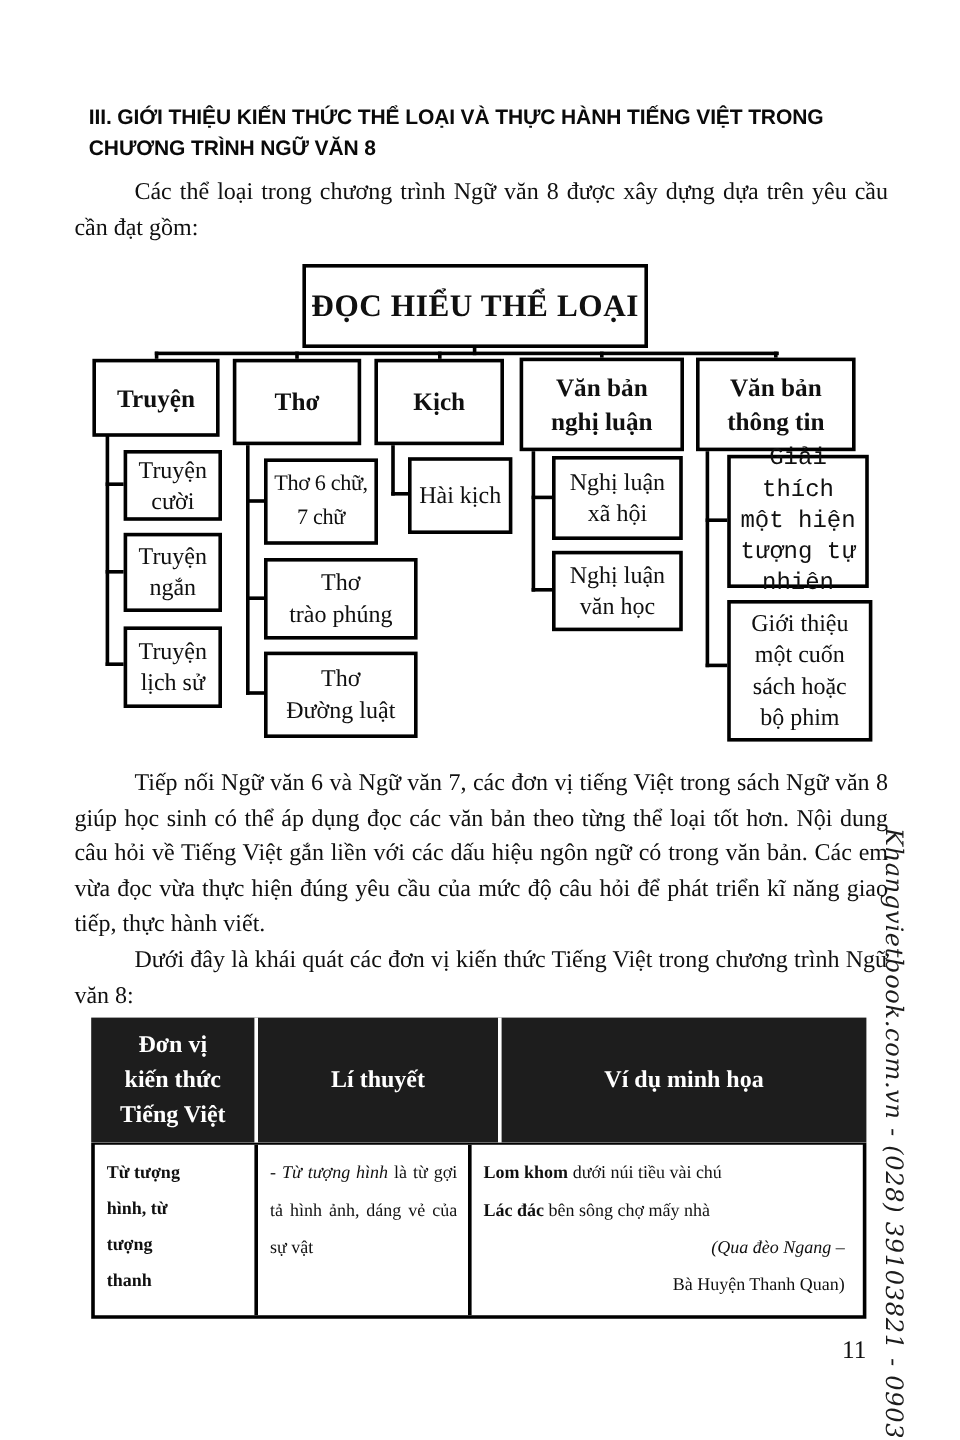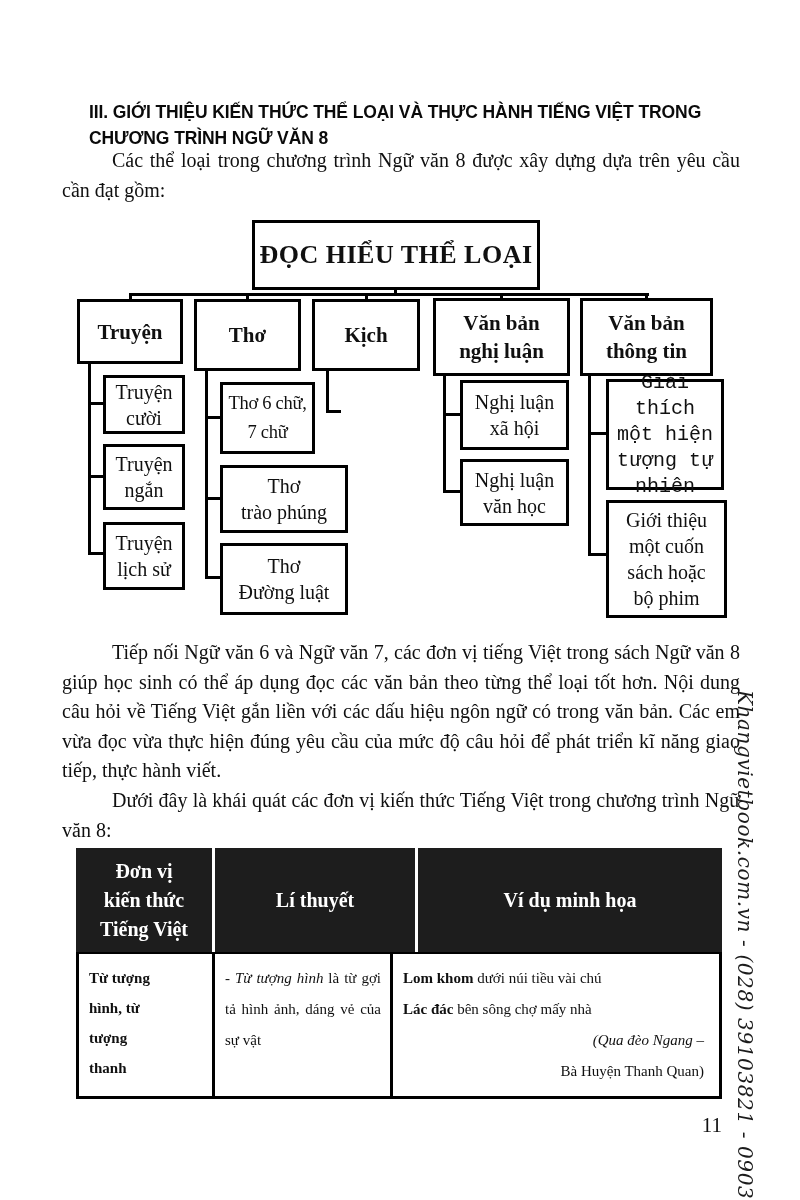--- a/index.html
+++ b/index.html
@@ -1,19 +1,19 @@
 <!DOCTYPE html>
 <html><head>
 <meta charset="utf-8">
 <style>
   html,body{margin:0;padding:0;background:#ffffff;}
   .page{position:relative;width:800px;height:1200px;background:#ffffff;overflow:hidden;
         font-family:"Liberation Serif","DejaVu Serif",serif;color:#101010;}
 
-  .heading{position:absolute;left:74px;top:84px;width:676px;margin:15px;
+  .heading{position:absolute;left:74px;top:84px;width:676px;margin:0;
            font-family:"Liberation Sans","DejaVu Sans",sans-serif;
            font-weight:bold;font-size:17.5px;line-height:26px;color:#0a0a0a;letter-spacing:-0.1px;}
 
   .para{position:absolute;left:62px;width:678px;margin:0;
         font-size:20px;line-height:29.5px;text-align:justify;text-indent:50px;color:#101010;}
   .p1{top:146px;}
   .p2{top:638px;}
   .p3{top:786px;}
 
   
@@ -100,20 +100,21 @@
     <div class="cline" style="left:205px;top:576px;width:16px;height:3px;"></div>
     <div class="dbox sub tight" style="left:220px;top:382px;width:95px;height:72px;">Thơ 6 chữ,
 7 chữ</div>
     <div class="dbox sub" style="left:220px;top:465px;width:128px;height:68px;">Thơ
 trào phúng</div>
     <div class="dbox sub" style="left:220px;top:543px;width:128px;height:72px;">Thơ
 Đường luật</div>
 
     <div class="cline" style="left:326px;top:371px;width:3px;height:42px;"></div>
     <div class="cline" style="left:326px;top:410px;width:15px;height:3px;"></div>
+    <div class="dbox sub" style="left:340px;top:381px;width:87px;height:64px;">Hài kịch</div>
 
     <div class="cline" style="left:443px;top:376px;width:3px;height:117px;"></div>
     <div class="cline" style="left:443px;top:413px;width:18px;height:3px;"></div>
     <div class="cline" style="left:443px;top:490px;width:18px;height:3px;"></div>
     <div class="dbox sub" style="left:460px;top:380px;width:109px;height:70px;">Nghị luận
 xã hội</div>
     <div class="dbox sub" style="left:460px;top:459px;width:109px;height:67px;">Nghị luận
 văn học</div>
 
     <div class="cline" style="left:588px;top:376px;width:3px;height:180px;"></div>

